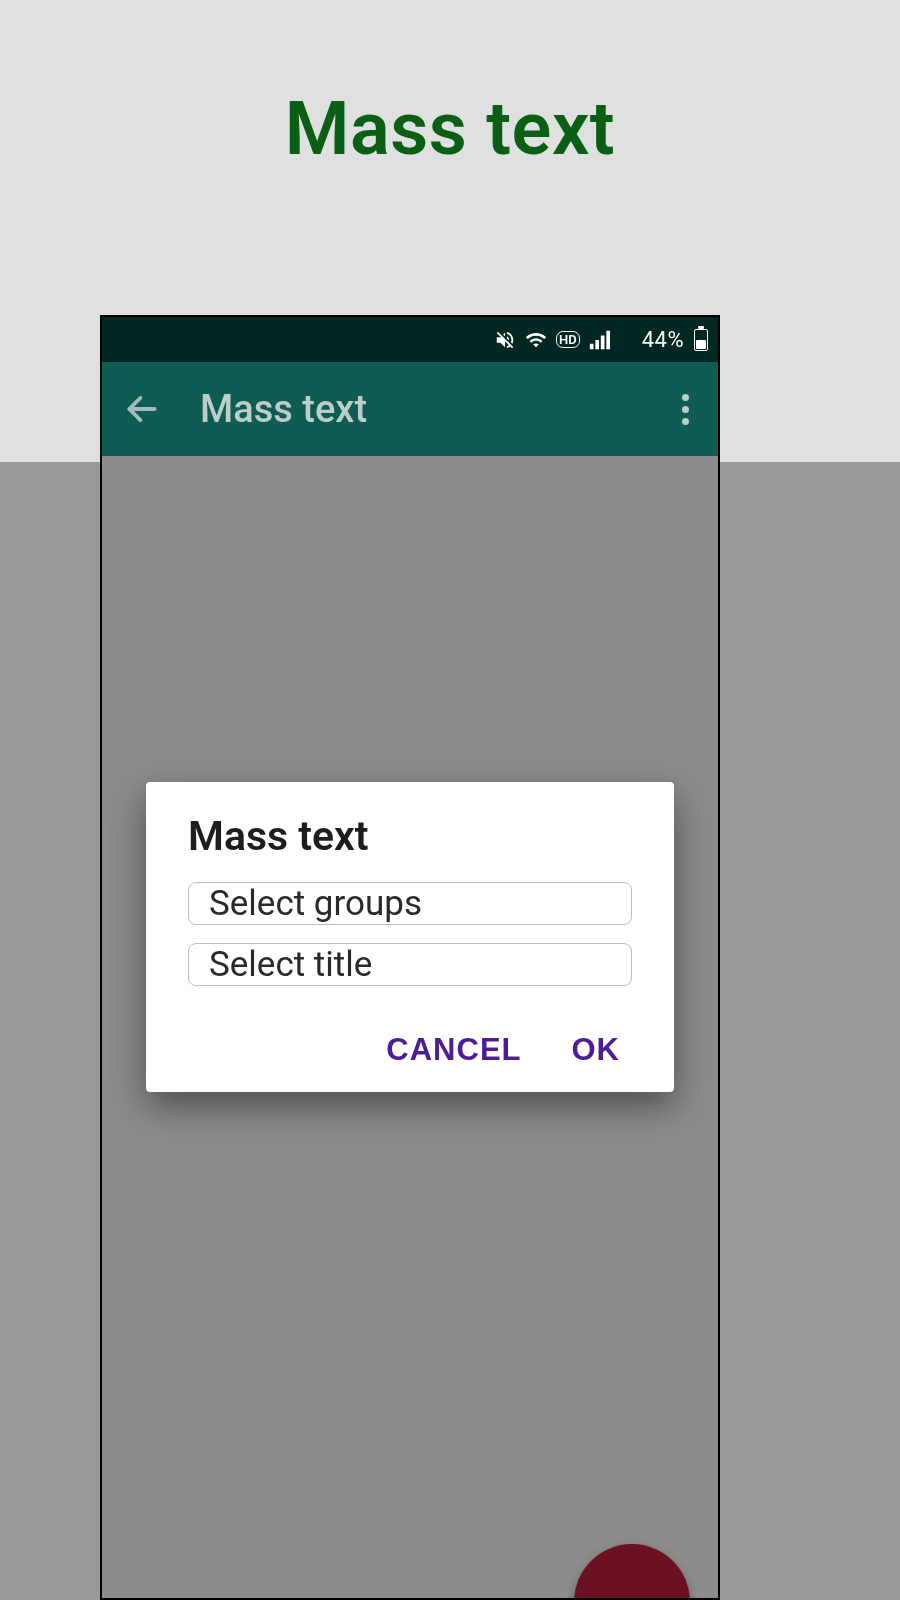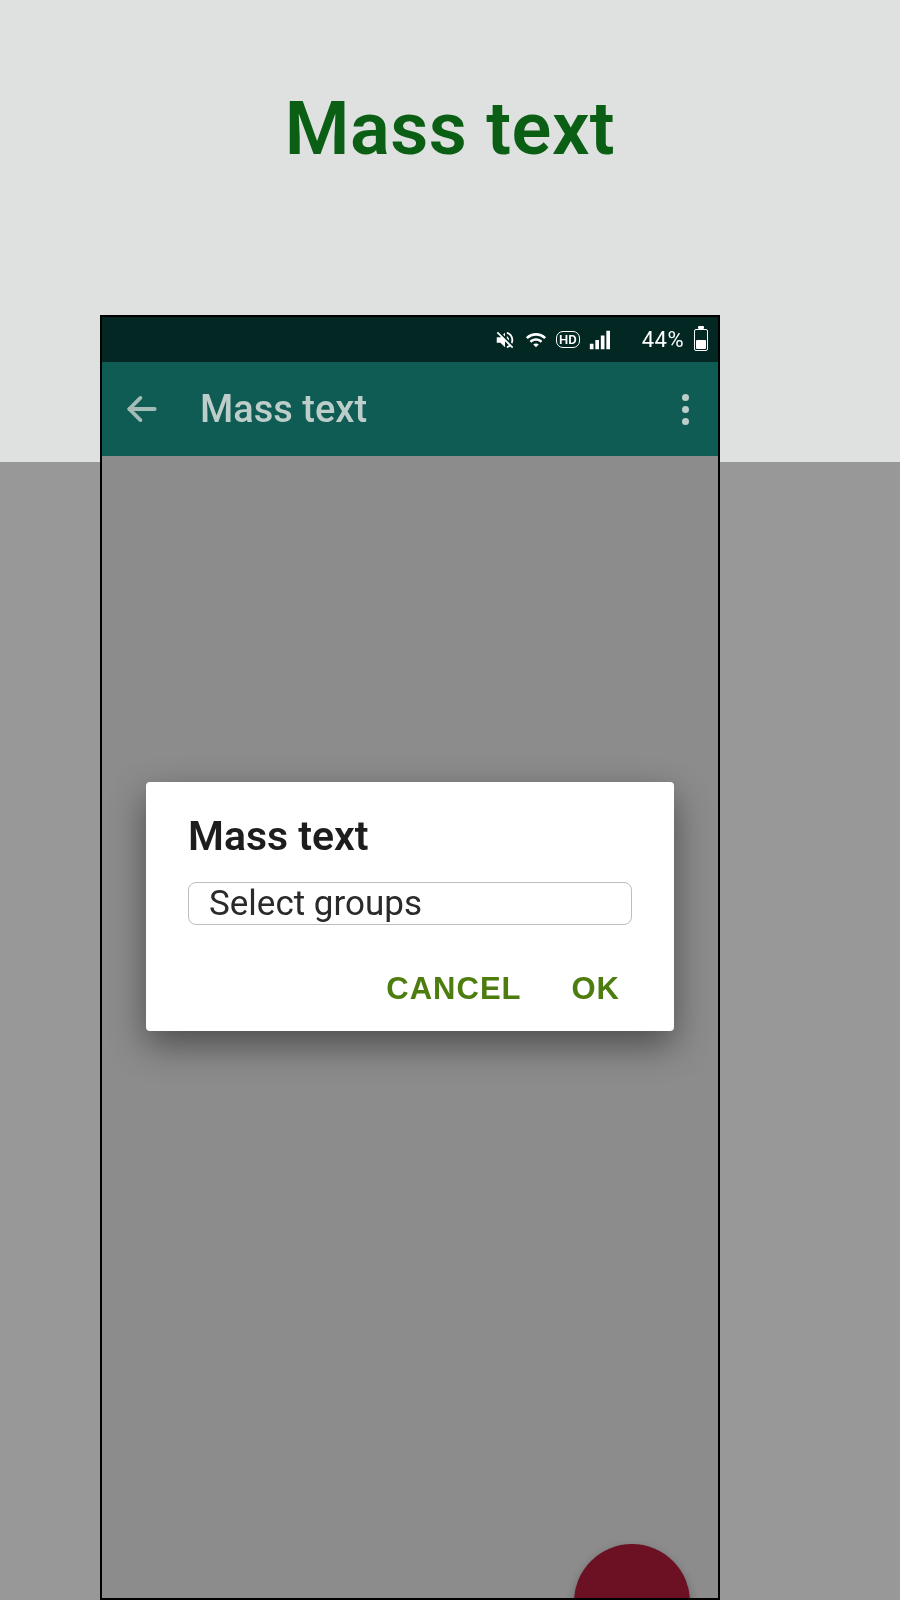--- a/index.html
+++ b/index.html
@@ -162,21 +162,21 @@
   }
   .dialog-actions {
     display: flex;
     justify-content: flex-end;
     gap: 50px;
     padding: 28px 54px 10px;
   }
   .dialog-btn {
     background: none;
     border: none;
-    color: #4d7c0f;
+    color: #4c1d95;
     font-size: 31px;
     font-weight: 700;
     letter-spacing: 1px;
     cursor: pointer;
   }
 
   
   .fab {
     position: absolute;
     right: 28px;
@@ -233,20 +233,21 @@
         <span></span>
     </div>
   </div>
 
   <div class="content">
     <div class="scrim"></div>
 
     <div class="dialog">
       <div class="dialog-title">Mass text</div>
       <div class="select-row">Select groups</div>
+      <div class="select-row">Select title</div>
       <div class="dialog-actions">
         <button class="dialog-btn">CANCEL</button>
         <button class="dialog-btn">OK</button>
       </div>
     </div>
 
     <div class="fab"></div>
   </div>
 
 </div>

